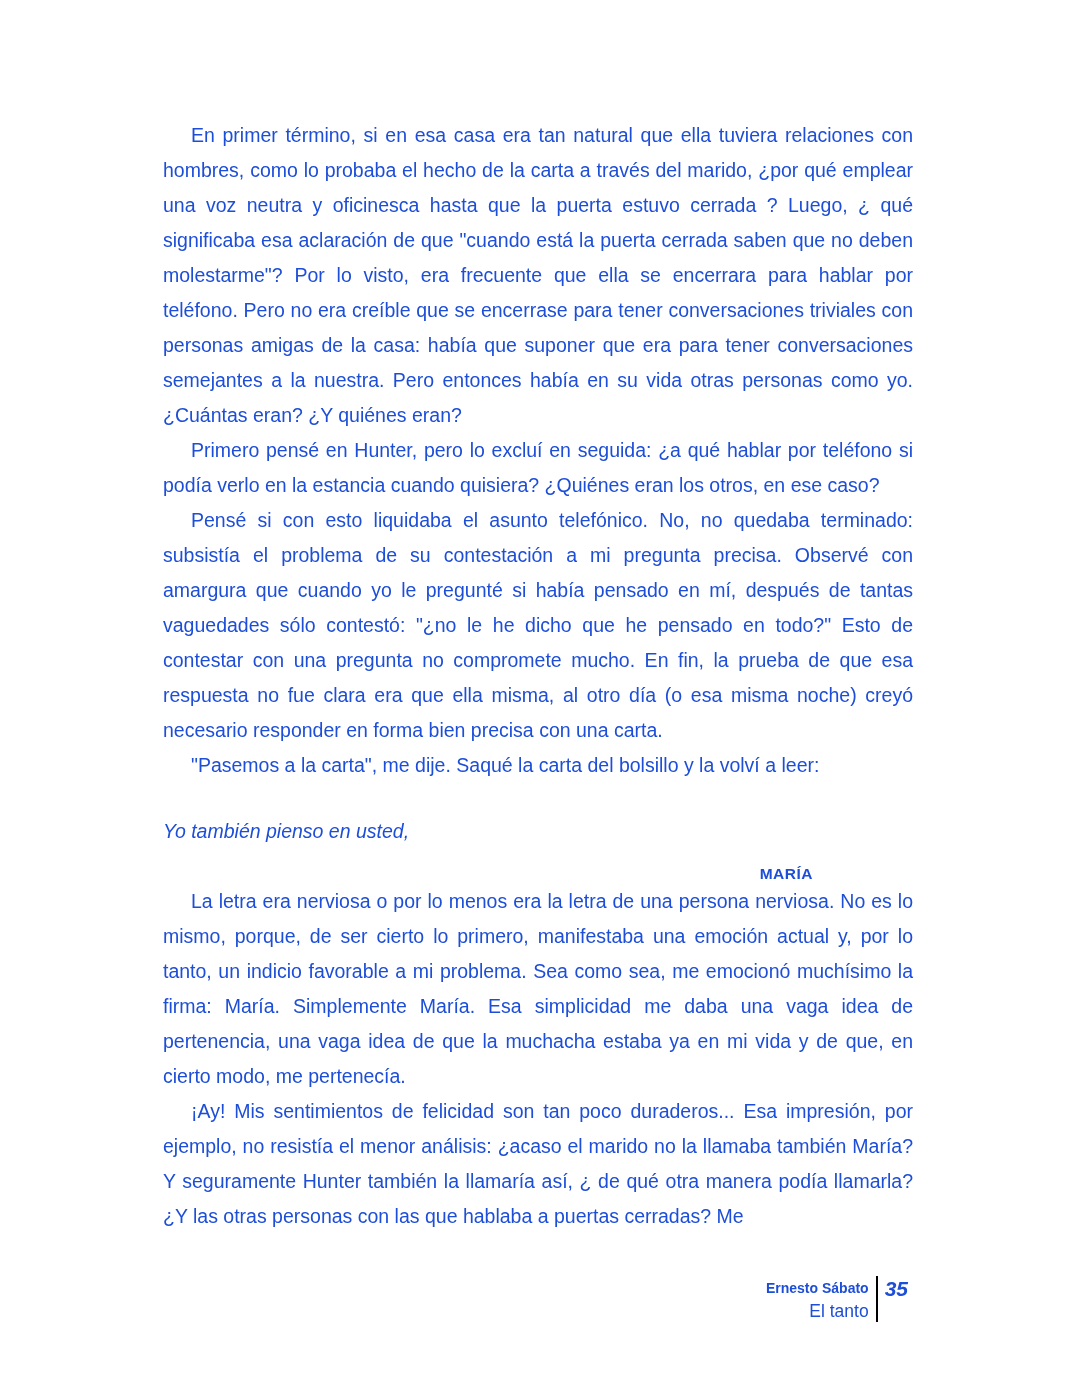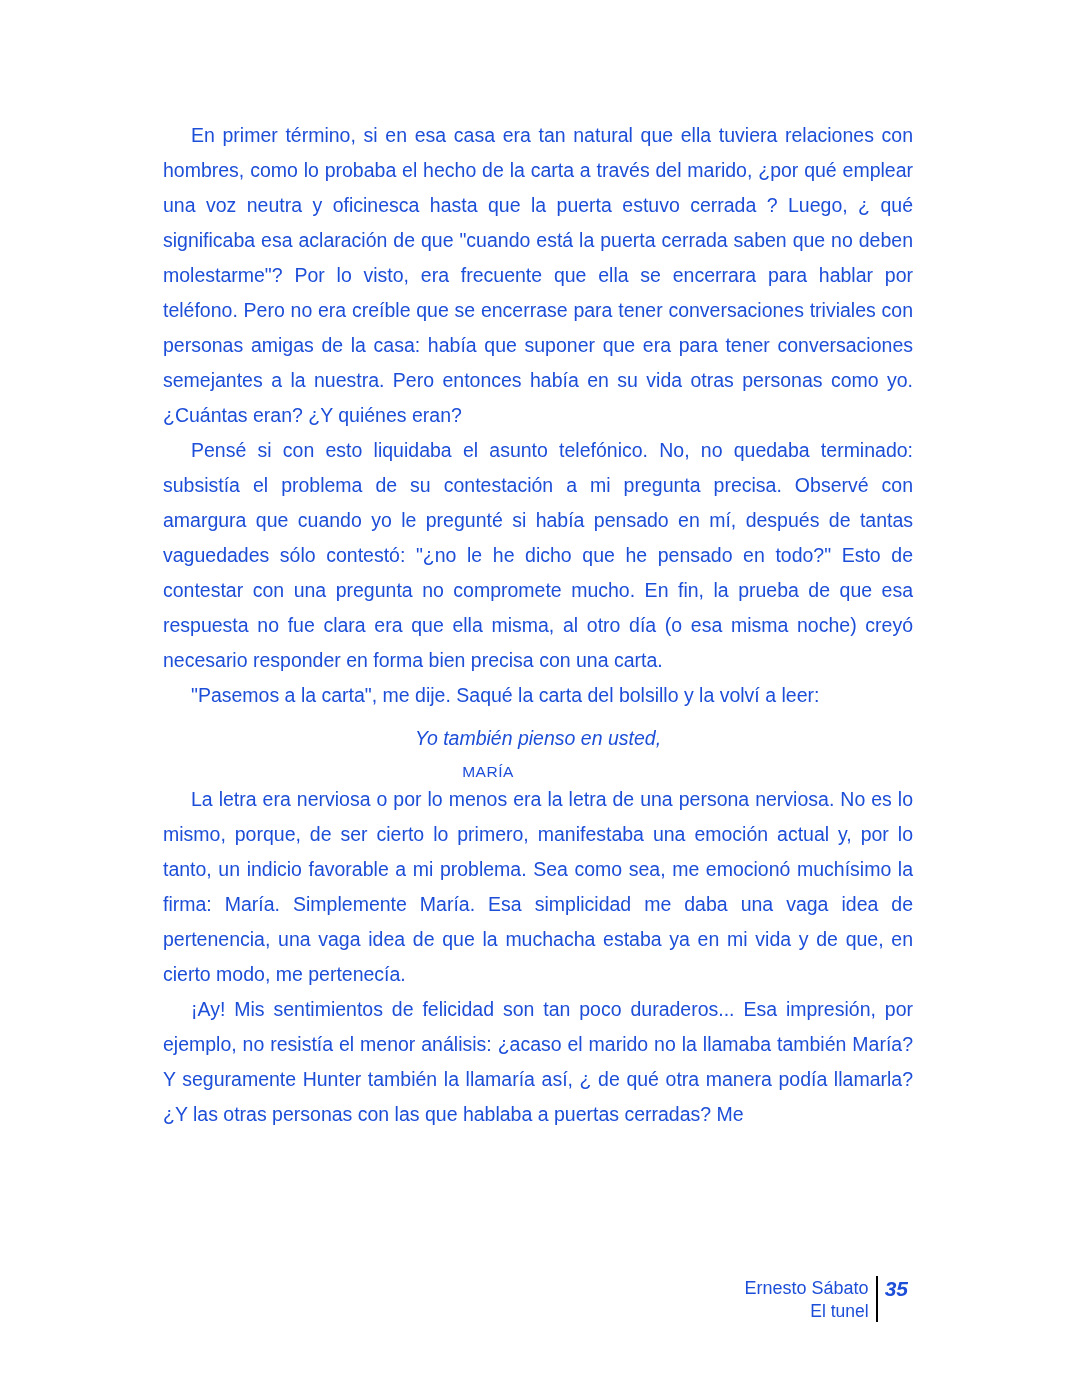--- a/index.html
+++ b/index.html
@@ -24,52 +24,53 @@
     width: 750px;
     font-size: 19.5px;
     line-height: 35px;
     text-align: justify;
   }
   .text-block p {
     margin: 0;
     text-indent: 28px;
   }
   .letter-quote {
-    margin-top: 10px;
-    text-align: center;
+    margin-top: 33px;
+    text-align: left;
     font-style: italic;
     line-height: 30px;
   }
   .letter-signature {
-    margin-top: 9px;
-    text-align: center;
+    margin-top: 18px;
+    text-align: right;
     padding-right: 100px;
     font-size: 15.5px;
     letter-spacing: 0.5px;
     line-height: 20px;
+    font-weight: bold;
   }
   .after-letter {
     margin-top: 44px;
   }
   .italic-inline {
   }
   .page-footer {
     position: absolute;
     top: 1276px;
     right: 172px;
     display: flex;
     align-items: stretch;
     gap: 7px;
   }
   .footer-left {
     text-align: right;
   }
   .footer-author {
-    font-weight: normal;
-    font-size: 18px;
+    font-weight: bold;
+    font-size: 14px;
     line-height: 25px;
     white-space: nowrap;
   }
   .footer-title {
     font-size: 17.5px;
     line-height: 21px;
     white-space: nowrap;
   }
   .footer-divider {
     width: 2px;
@@ -82,33 +83,34 @@
     font-style: italic;
   }
 </style>
 </head>
 <body>
 
 <div class="page">
 
   <div class="text-block">
     <p>En primer término, si en esa casa era tan natural que ella tuviera relaciones con hombres, como lo probaba el hecho de la carta a través del marido, ¿por qué emplear una voz neutra y oficinesca hasta que la puerta estuvo cerrada ? Luego, ¿ qué significaba esa aclaración de que "cuando está la puerta cerrada saben que no deben molestarme"? Por lo visto, era frecuente que ella se encerrara para hablar por teléfono. Pero no era creíble que se encerrase para tener conversaciones triviales con personas amigas de la casa: había que suponer que era para tener conversaciones semejantes a la nuestra. Pero entonces había en su vida otras personas como yo. ¿Cuántas eran? ¿Y quiénes eran?</p>
+    <p>Primero pensé en Hunter, pero lo excluí en seguida: ¿a qué hablar por teléfono si podía verlo en la estancia cuando quisiera? ¿Quiénes eran los otros, en ese caso?</p>
     <p>Pensé si con esto liquidaba el asunto telefónico. No, no quedaba terminado: subsistía el problema de su contestación a mi pregunta precisa. Observé con amargura que cuando yo le pregunté si había pensado en mí, después de tantas vaguedades sólo contestó: "¿no le he dicho que he pensado en todo?" Esto de contestar con una pregunta no compromete mucho. En fin, la prueba de que esa respuesta no fue clara era que ella misma, al otro día (o esa misma noche) creyó necesario responder en forma bien precisa con una carta.</p>
     <p>"Pasemos a la carta", me dije. Saqué la carta del bolsillo y la volví a leer:</p>
 
     <div class="letter-quote">Yo también pienso en usted,</div>
     <div class="letter-signature">MARÍA</div>
 
     <p class="after-letter"><span>La letra era nerviosa o por lo menos era la letra de una persona nerviosa. No es lo mismo, porque, de ser cierto lo primero, manifestaba una emoción actual y, por lo tanto, un indicio favorable a mi problema. Sea como sea, me emocionó muchísimo la firma: </span><span class="italic-inline">María.</span><span> Simplemente </span><span class="italic-inline">María.</span><span> Esa simplicidad me daba una vaga idea de pertenencia, una vaga idea de que la muchacha estaba ya en mi vida y de que, en cierto modo, me pertenecía.</span></p>
 
     <p>¡Ay! Mis sentimientos de felicidad son tan poco duraderos... Esa impresión, por ejemplo, no resistía el menor análisis: ¿acaso el marido no la llamaba también María? Y seguramente Hunter también la llamaría así, ¿ de qué otra manera podía llamarla? ¿Y las otras personas con las que hablaba a puertas cerradas? Me</p>
   </div>
 
   <div class="page-footer">
     <div class="footer-left">
       <div class="footer-author">Ernesto Sábato</div>
-      <div class="footer-title">El tunel</div>
+      <div class="footer-title">El tanto</div>
     </div>
     <div class="footer-divider"></div>
     <div class="footer-page">35</div>
   </div>
 
 </div>
 
 </body></html>

